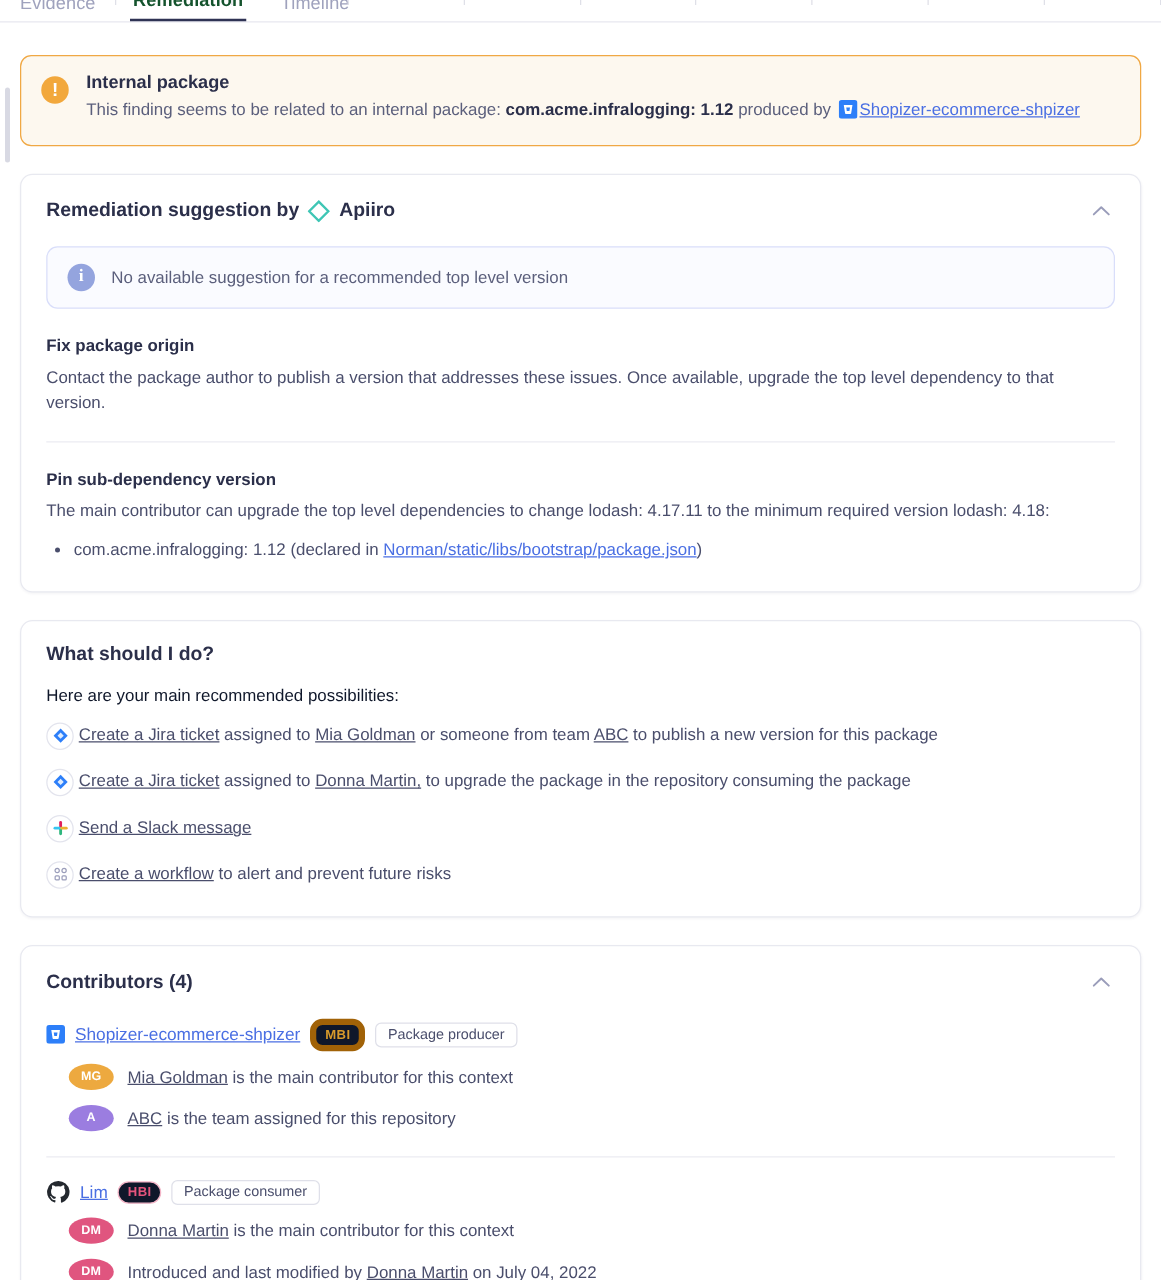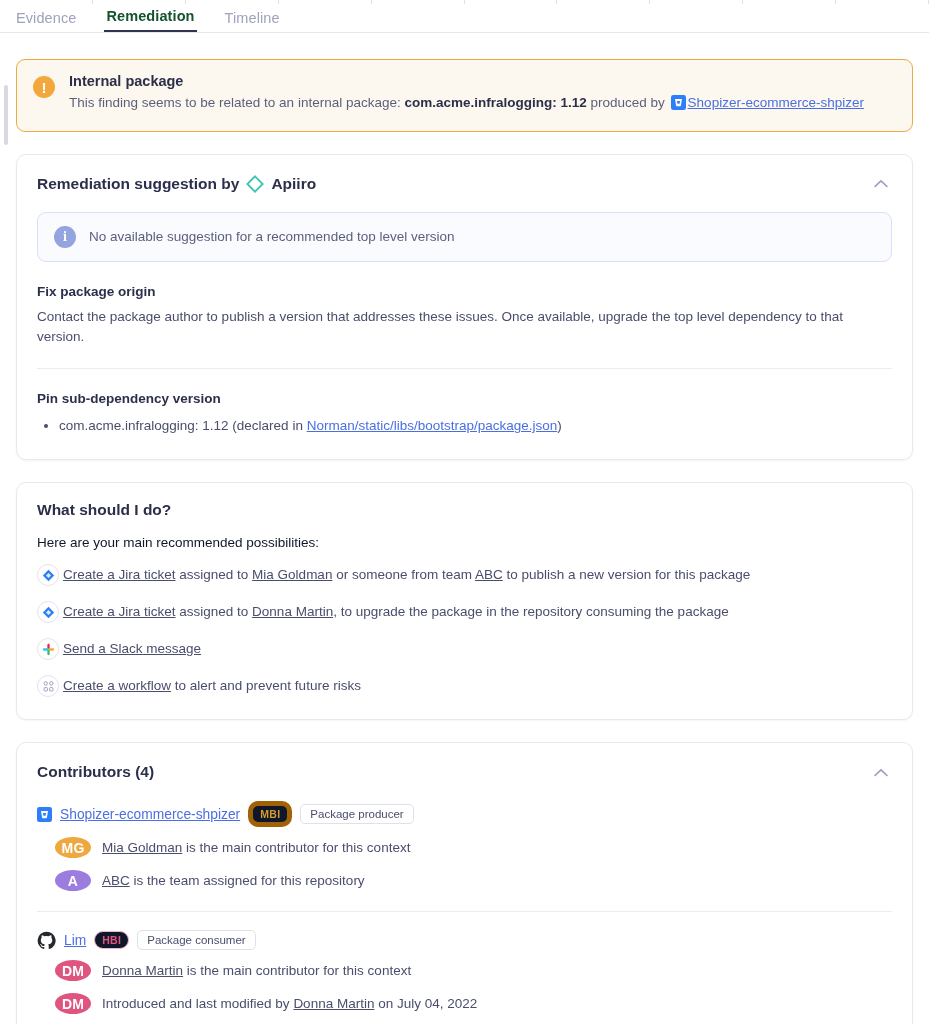--- a/index.html
+++ b/index.html
@@ -8,21 +8,21 @@
     width: 929px; height: 1024px;
     background: #ffffff;
     font-family: "Liberation Sans", sans-serif;
     color: #2b2f4a;
     overflow: hidden;
   }
 
   
   .tabbar {
     position: relative;
-    height: 33px;
+    height: 18px;
     background: #ffffff;
     border-bottom: 1px solid #e7e8ef;
     display: flex;
     align-items: flex-end;
     padding-left: 14px;
     gap: 26px;
   }
   .tick-row {
     position: absolute; top: 0; left: 0; right: 0; height: 4px;
     display: flex;
@@ -230,21 +230,21 @@
     padding: 3px 9px;
     background: #ffffff;
   }
   .contrib-rows { margin-top: 10px; padding-left: 18px; display:flex; flex-direction: column; gap: 12px;}
   .contrib-row { display: flex; align-items: center; gap: 11px; }
   .avatar {
     flex: 0 0 auto;
     width: 36px; height: 21px;
     border-radius: 50%;
     color: #ffffff;
-    font-size: 14px;
+    font-size: 10px;
     font-weight: 700;
     display: flex; align-items: center; justify-content: center;
     letter-spacing: .2px;
   }
   .av-orange { background: #eda93f; }
   .av-purple { background: #9b7de0; }
   .av-pink   { background: #e0557f; }
   .contrib-text { font-size: 13.5px; color: #4a4e6c; }
   .group-sep { height:1px; background:#ebecf2; margin: 20px 0 0 0; }
 </style>
@@ -315,20 +315,21 @@
       <div class="info-icon">i</div>
       <div class="info-text">No available suggestion for a recommended top level version</div>
     </div>
 
     <div class="sub-title">Fix package origin</div>
     <div class="body-text">Contact the package author to publish a version that addresses these issues. Once available, upgrade the top level dependency to that version.</div>
 
     <div class="hr"></div>
 
     <div class="sub-title">Pin sub-dependency version</div>
+    <div class="body-text">The main contributor can upgrade the top level dependencies to change lodash: 4.17.11 to the minimum required version lodash: 4.18:</div>
     <ul class="bullets">
       <li>
         <span>com.acme.infralogging: 1.12 (declared in</span>
         <a class="link">Norman/static/libs/bootstrap/package.json</a><span>)</span>
       </li>
     </ul>
   </div>
 
   <div class="card">
     <div class="card-title">What should I do?</div>

